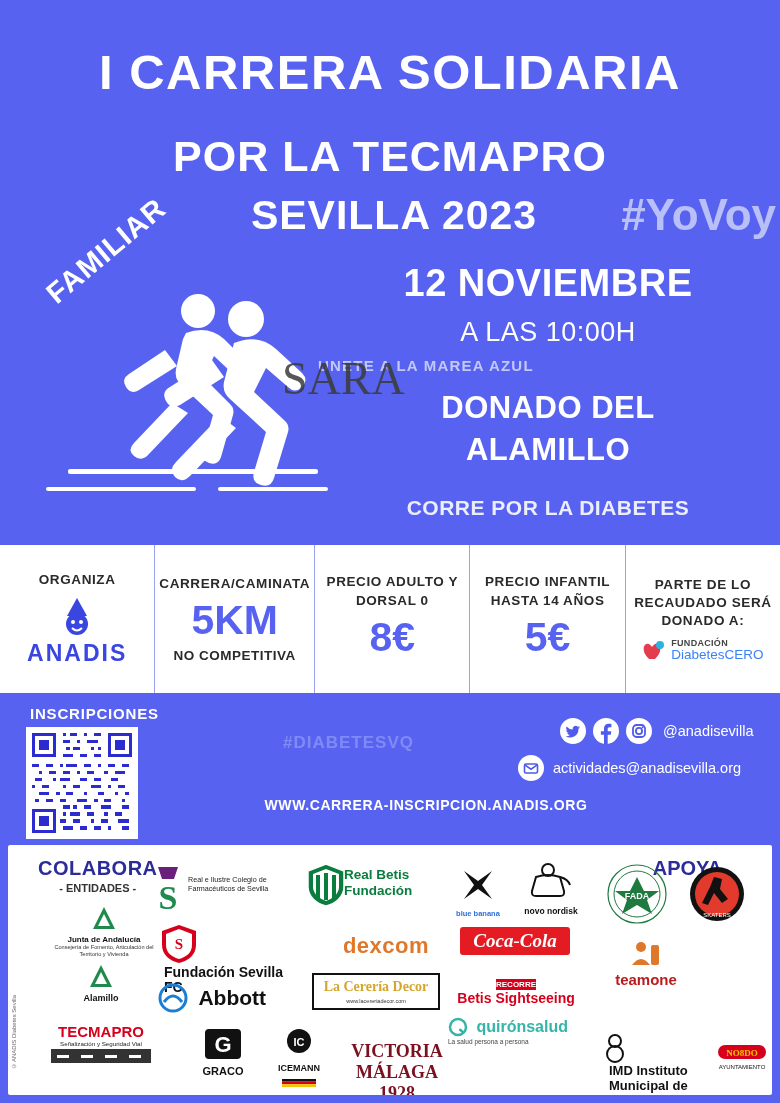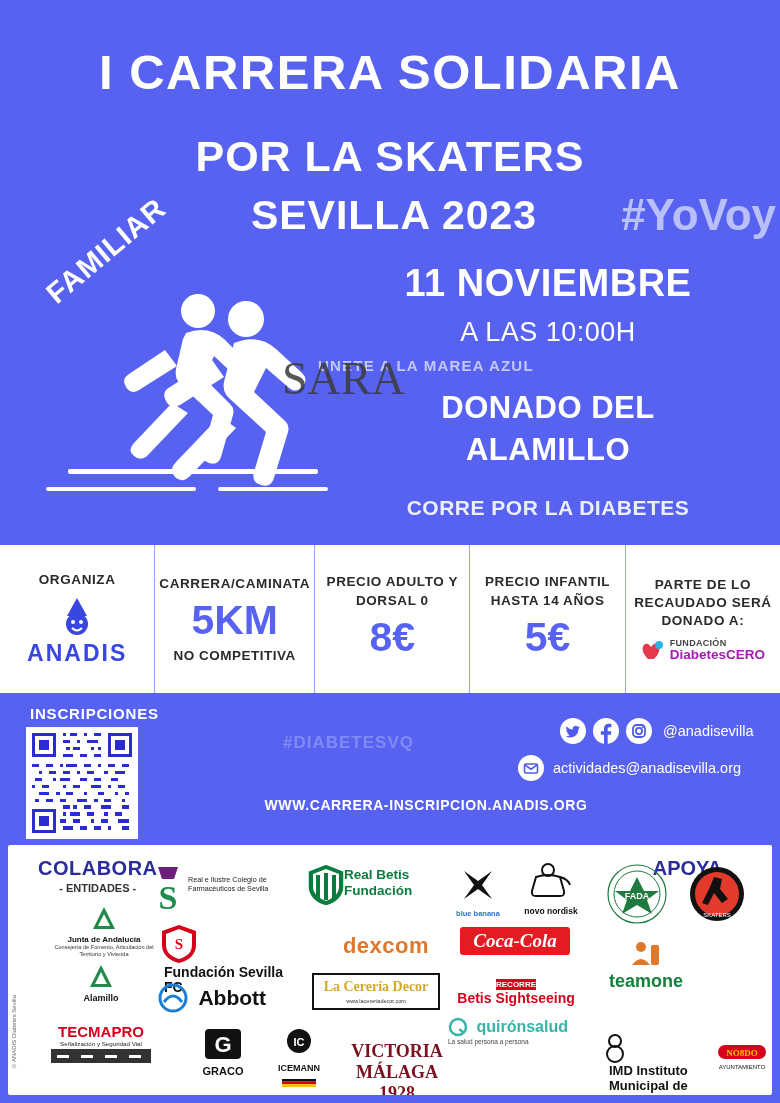--- a/index.html
+++ b/index.html
@@ -99,21 +99,21 @@
   .sub { font-size: 13.5px; font-weight: bold; color: #2a2a2a; letter-spacing: .5px; }
 
   
   .anadis { margin-top: 6px; display:flex; flex-direction:column; align-items:center; }
   .anadis-word { font-size: 23px; font-weight: bold; color: #3a46e0; letter-spacing: 2px; }
 
   
   .dcero { display:flex; align-items:center; gap:5px; margin-top: 8px; }
   .dcero-txt { text-align: left; line-height: 1.05; }
   .dcero-t1 { font-size: 9px; font-weight: bold; color: #444; letter-spacing: .3px;}
-  .dcero-t2 { font-size: 13.5px; font-weight: bold; color: #a21caf; text-align: center; }
+  .dcero-t2 { font-size: 13.5px; font-weight: normal; color: #3b82f6; text-align: center; }
 
   
   .band {
     position: absolute; left: 0; top: 693px; width: 780px; height: 147px;
     background: #5763f0;
   }
   .insc-label {
     position: absolute; left: 30px; top: 12px;
     color: #fff; font-size: 15px; font-weight: bold; letter-spacing: .8px;
   }
@@ -164,21 +164,21 @@
 
   .logo { position: absolute; text-align: center; }
 </style>
 </head>
 <body>
 
 <div class="poster">
 
   <div class="title-block">
     <div class="t1">I CARRERA SOLIDARIA</div>
-    <div class="t2">POR LA SKATERS</div>
+    <div class="t2">POR LA TECMAPRO</div>
     <div class="t3row">
       <div class="t3">SEVILLA 2023</div>
       <div class="yovoy">#YoVoy</div>
     </div>
   </div>
 
   <div class="runner-wrap">
     <div class="familiar">FAMILIAR</div>
     <svg class="runner-svg" width="310" height="240" viewBox="0 0 310 240">
       <g fill="#ffffff">
@@ -197,21 +197,21 @@
         <rect x="8" y="214" width="150" height="4" rx="2"></rect>
         <rect x="180" y="214" width="110" height="4" rx="2"></rect>
       </g>
     </svg>
   </div>
 
   <div class="marea">UNETE A LA MAREA AZUL</div>
   <div class="sara">SARA</div>
 
   <div class="dateblock">
-    <div class="d-date">11 NOVIEMBRE</div>
+    <div class="d-date">12 NOVIEMBRE</div>
     <div class="d-time">A LAS 10:00H</div>
     <div class="d-place1">DONADO DEL</div>
     <div class="d-place2">ALAMILLO</div>
     <div class="d-slogan">CORRE POR LA DIABETES</div>
   </div>
 
   <div class="strip">
 
     <div class="cell">
       <div class="hd">ORGANIZA</div>
@@ -479,21 +479,21 @@
     <div class="logo" style="left:452px; top:82px; width:110px;">
       <div style="background:#e41b23; color:#fff; font-family:'Liberation Serif',serif; font-style:italic; font-weight:bold; font-size:19px; padding:3px 6px; border-radius:3px;">Coca-Cola</div>
     </div>
 
     <div class="logo" style="left:592px; top:96px; width:92px;">
       <svg width="34" height="26" viewBox="0 0 34 26">
         <circle cx="12" cy="6" r="5" fill="#e0782b"></circle>
         <path d="M3 24 q9 -12 18 0 z" fill="#e0782b"></path>
         <rect x="22" y="4" width="8" height="20" rx="2" fill="#e0782b"></rect>
       </svg>
-      <div style="font-size:18px; color:#15803d; font-weight:bold;">teamone</div>
+      <div style="font-size:15px; color:#b91c1c; font-weight:bold;">teamone</div>
     </div>
 
     <div class="logo" style="left:46px; top:118px; width:94px;">
       <svg width="26" height="26" viewBox="0 0 26 26">
         <path d="M13 2 L24 24 H2 Z" fill="#1f8a4c"></path>
         <path d="M13 9 L19 21 H7 Z" fill="#fff"></path>
       </svg>
       <div style="font-size:9px; font-weight:bold; color:#111;">Alamillo</div>
     </div>
 

